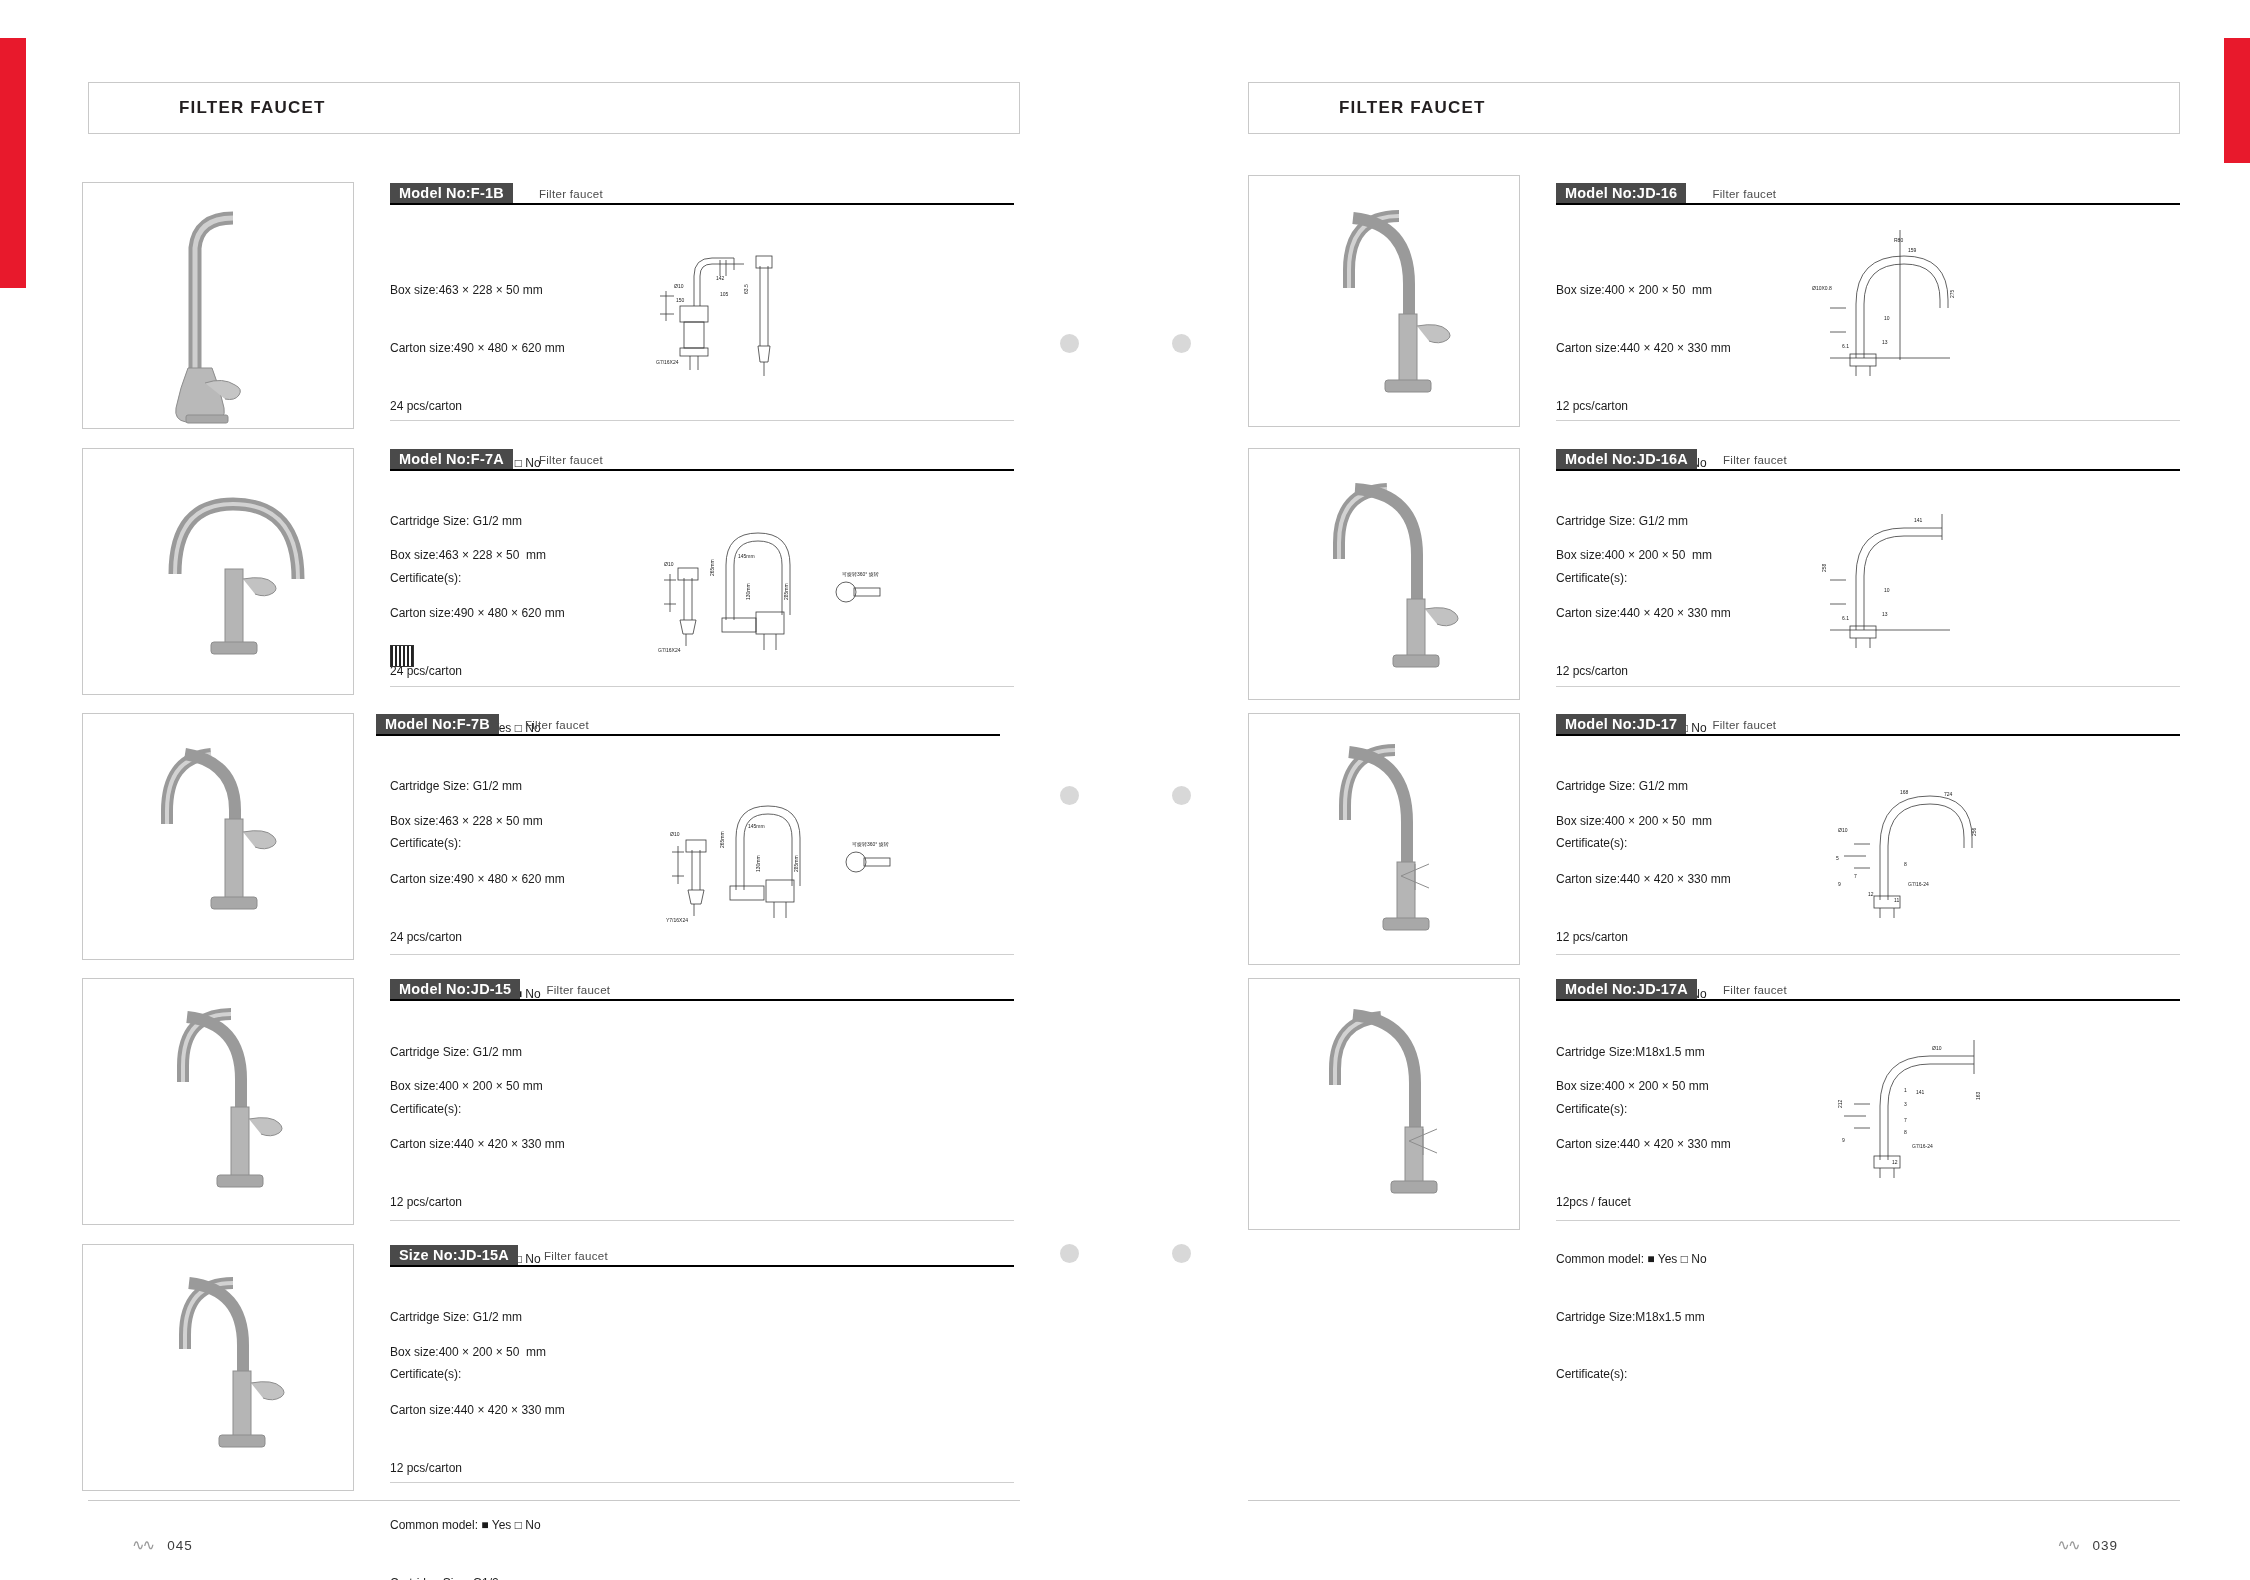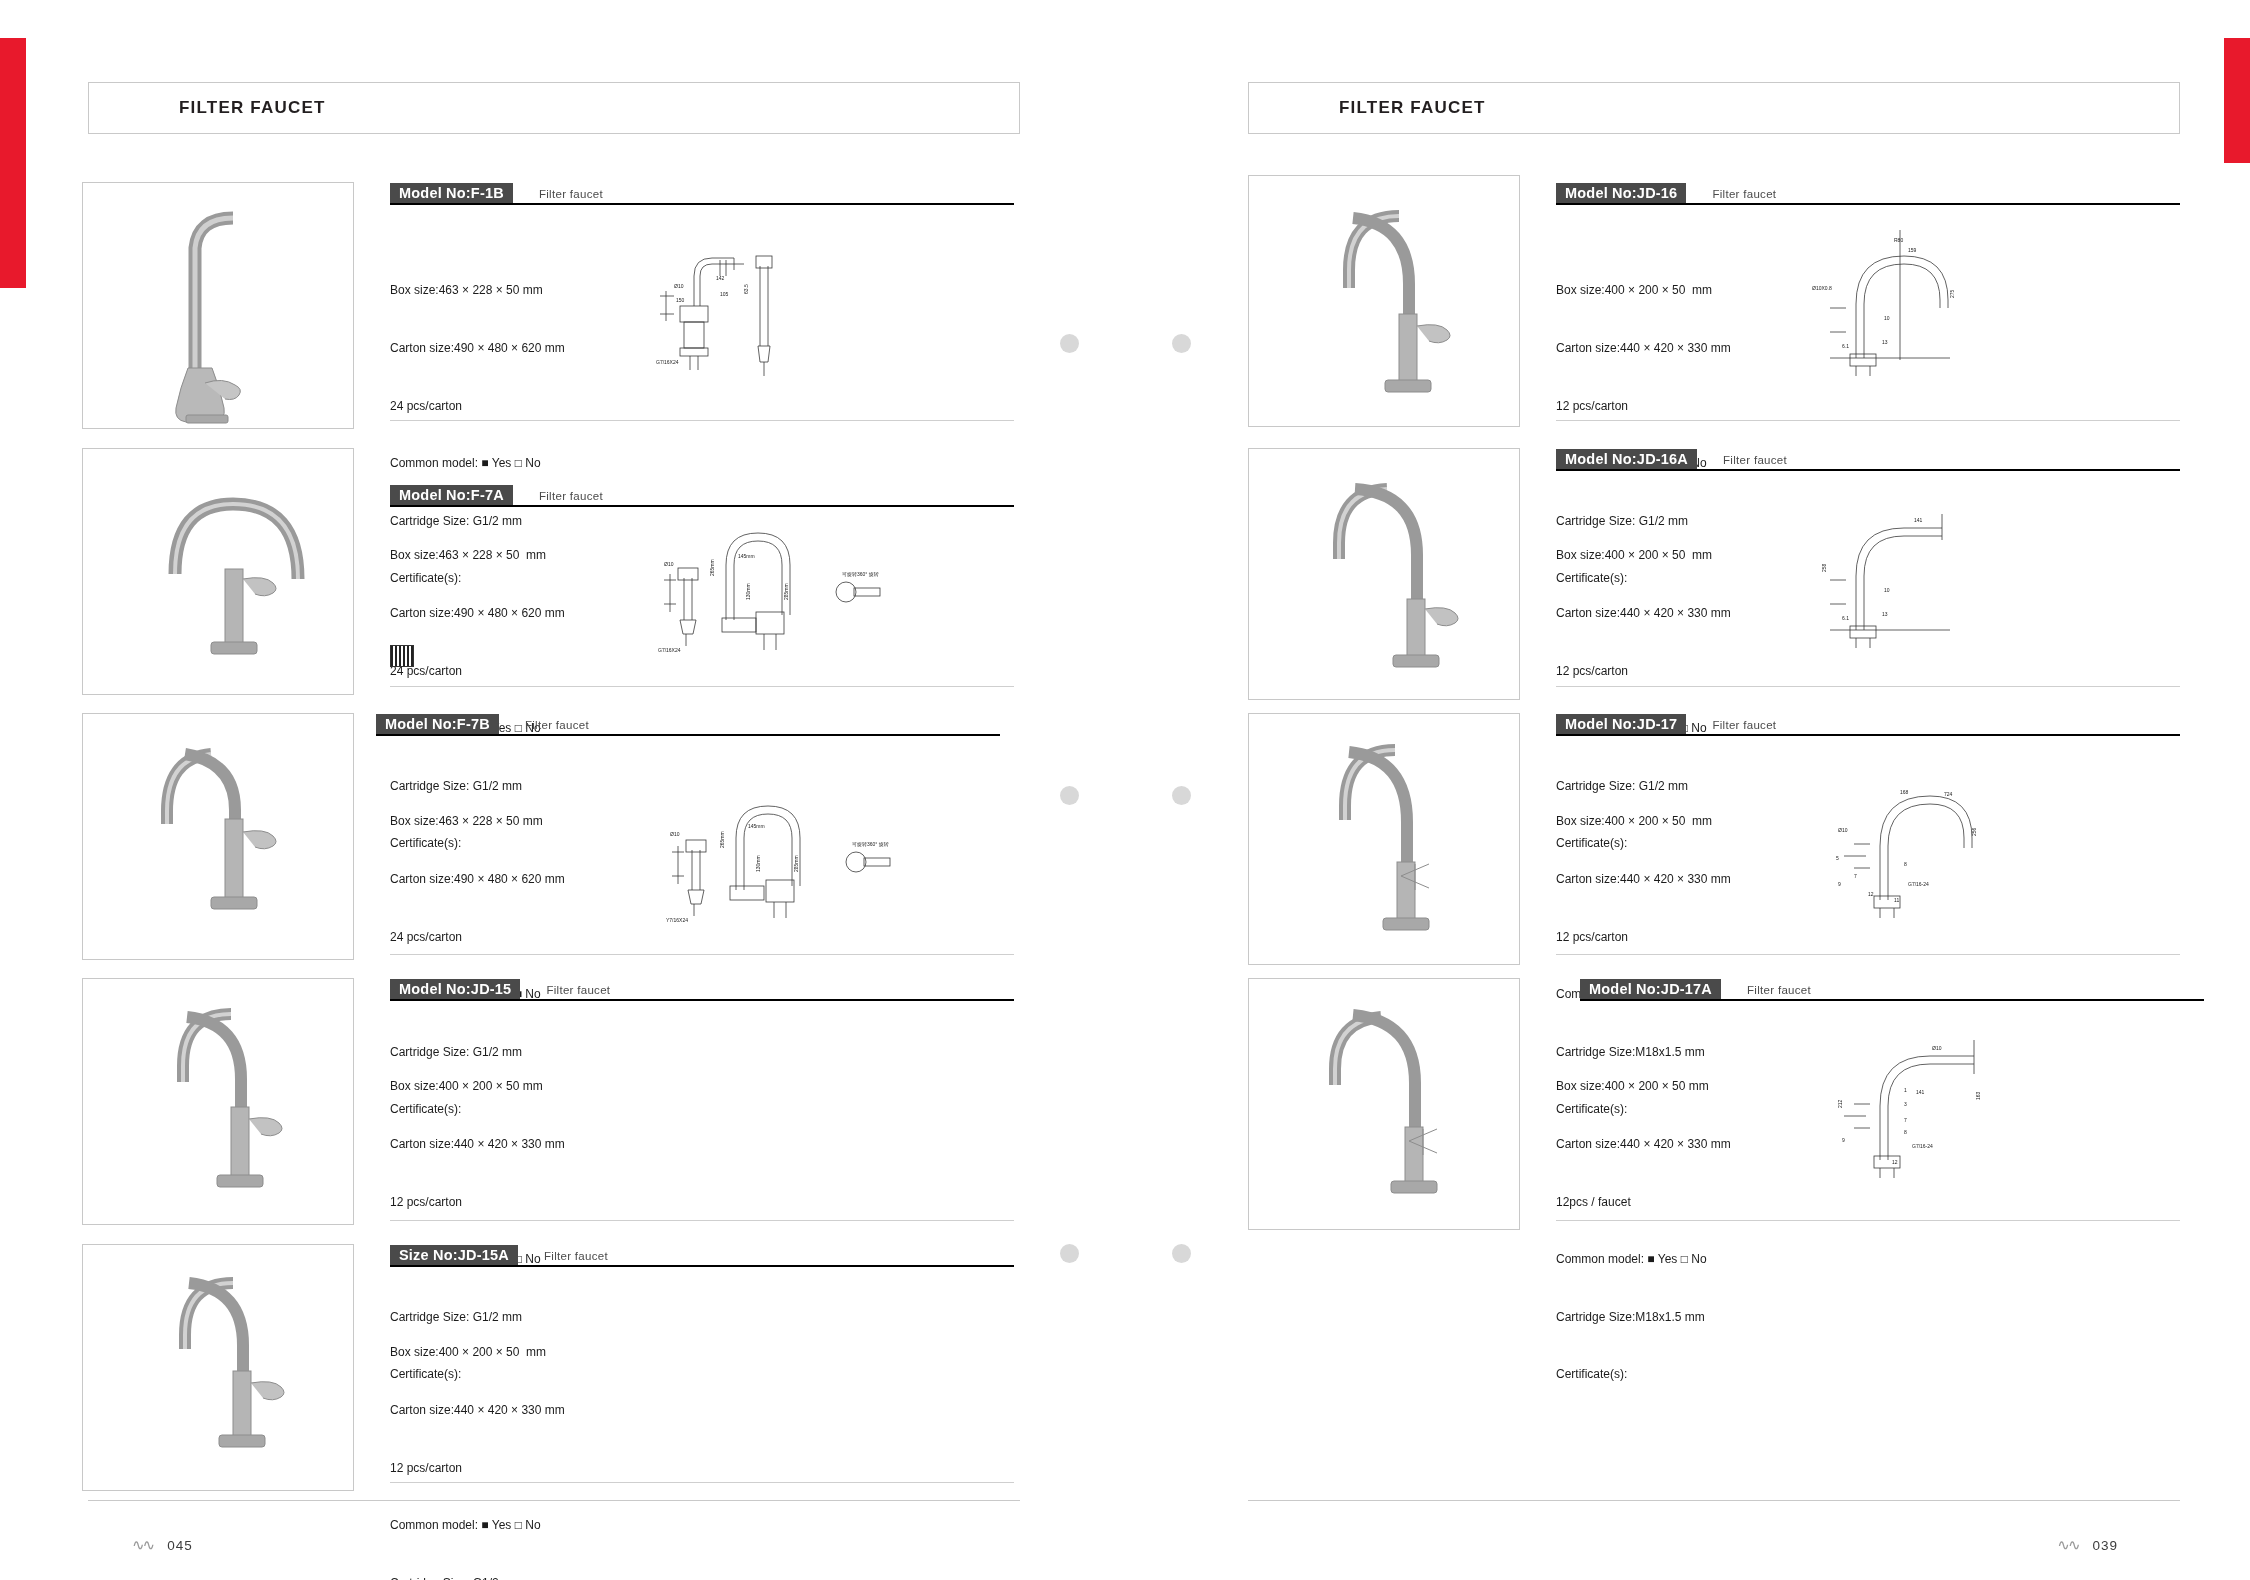--- a/index.html
+++ b/index.html
@@ -199,21 +199,21 @@
     <svg width="270" height="245" viewBox="0 0 270 245">
       <g fill="none">
         <path d="M215 130 q0 -75 -65 -75 q-58 0 -58 70" stroke="#9a9a9a" stroke-width="13"></path>
         <path d="M215 130 q0 -75 -65 -75 q-58 0 -58 70" stroke="#d2d2d2" stroke-width="4"></path>
       </g>
       <rect x="142" y="120" width="18" height="75" fill="#b5b5b5" stroke="#8d8d8d"></rect>
       <rect x="128" y="193" width="46" height="12" rx="3" fill="#a8a8a8" stroke="#8d8d8d"></rect>
       <path d="M160 130 q22 -4 30 4 q6 6 0 10 q-8 5 -18 1" fill="#c2c2c2" stroke="#8d8d8d"></path>
     </svg>
   </div>
-  <div class="model-bar" style="left:390px; top:450px; width:624px;margin-top:36px;">
+  <div class="model-bar" style="left:390px; top:450px; width:624px;">
     <span class="model-tag">Model No:F-7A</span>
     <span class="model-sub">Filter faucet</span>
   </div>
   <div class="specs" style="left:390px; top:508px; width:270px;">
     <div>Box size:463 × 228 × 50  mm</div>
     <div>Carton size:490 × 480 × 620 mm</div>
     <div>24 pcs/carton</div>
     <div>Common model: ■ Yes □ No</div>
     <div>Cartridge Size: G1/2 mm</div>
     <div>Certificate(s):</div>
@@ -523,21 +523,21 @@
         <path d="M132 38 q-46 4 -46 52 l0 16" stroke="#d2d2d2" stroke-width="4"></path>
         <path d="M166 150 l0 -46 q0 -62 -62 -68" stroke="#9a9a9a" stroke-width="12"></path>
       </g>
       <rect x="156" y="148" width="18" height="56" fill="#b5b5b5" stroke="#8d8d8d"></rect>
       <rect x="142" y="202" width="46" height="12" rx="3" fill="#a8a8a8" stroke="#8d8d8d"></rect>
       <g stroke="#8d8d8d" fill="#c2c2c2">
         <path d="M160 162 l28 -12 M160 162 l28 12 M174 150 l0 26"></path>
       </g>
     </svg>
   </div>
-  <div class="model-bar" style="left:1556px; top:980px; width:624px;margin-left:24px;">
+  <div class="model-bar" style="left:1556px; top:980px; width:624px;">
     <span class="model-tag">Model No:JD-17A</span>
     <span class="model-sub">Filter faucet</span>
   </div>
   <div class="specs" style="left:1556px; top:1039px; width:270px;">
     <div>Box size:400 × 200 × 50 mm</div>
     <div>Carton size:440 × 420 × 330 mm</div>
     <div>12pcs / faucet</div>
     <div>Common model: ■ Yes □ No</div>
     <div>Cartridge Size:M18x1.5 mm</div>
     <div>Certificate(s):</div>

